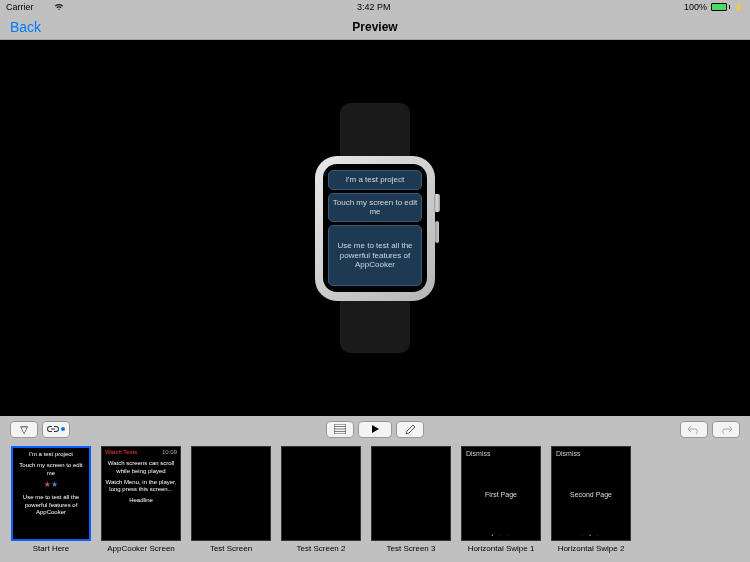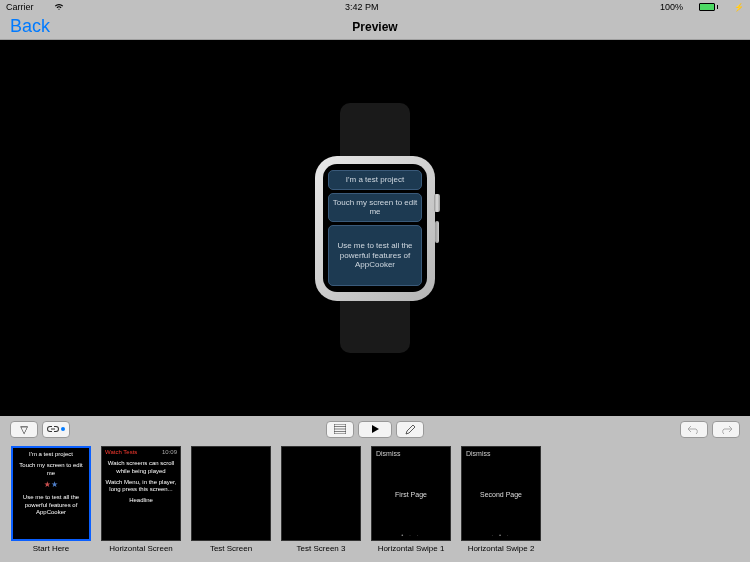--- a/index.html
+++ b/index.html
@@ -1,28 +1,28 @@
 <!DOCTYPE html>
 <html><head>
 <meta charset="utf-8">
 <style>
 * { margin: 0; padding: 0; box-sizing: border-box; font-family: -apple-system, Helvetica, Arial, sans-serif; }
 body { width: 750px; height: 562px; background: #c0c0c0; overflow: hidden; position: relative; }
 
 .status-bar { height: 14px; background: #c0c0c0; display: flex; align-items: center; justify-content: space-between; padding: 0 6px; font-size: 9px; color: #000; }
 .status-left { display: flex; align-items: center; gap: 20px; }
-.status-right { display: flex; align-items: center; gap: 16px; }
+.status-right { display: flex; align-items: center; gap: 4px; }
 .wifi-icon { width: 10px; height: 8px; }
 .battery { display: flex; align-items: center; gap: 2px; }
 .battery-body { width: 16px; height: 8px; border: 1px solid #000; border-radius: 1px; position: relative; }
 .battery-fill { position: absolute; left: 0; top: 0; bottom: 0; right: 0; background: #4cd964; }
 .battery-tip { width: 1px; height: 4px; background: #000; }
 
 .nav-bar { height: 26px; background: #c0c0c0; display: flex; align-items: center; position: relative; border-bottom: 1px solid #a0a0a0; }
-.nav-back { color: #007aff; font-size: 18px; padding-left: 10px; cursor: pointer; }
+.nav-back { color: #007aff; font-size: 14px; padding-left: 10px; cursor: pointer; }
 .nav-title { position: absolute; left: 50%; transform: translateX(-50%); font-size: 12px; font-weight: 600; color: #000; }
 
 .preview-area { height: 376px; background: #000; display: flex; align-items: center; justify-content: center; }
 
 .watch-wrap { position: relative; width: 160px; height: 270px; display: flex; align-items: center; justify-content: center; }
 .watch-band-top { position: absolute; top: 10px; width: 70px; height: 60px; background: #1a1a1a; border-radius: 10px 10px 0 0; }
 .watch-band-bot { position: absolute; bottom: 10px; width: 70px; height: 60px; background: #1a1a1a; border-radius: 0 0 10px 10px; }
 .watch-case { position: relative; width: 120px; height: 145px; background: linear-gradient(135deg,#e8e8e8,#b5b5b5); border-radius: 22px; display: flex; align-items: center; justify-content: center; z-index: 2; }
 .watch-crown { position: absolute; right: -5px; top: 38px; width: 6px; height: 18px; background: linear-gradient(90deg,#999,#ddd,#999); border-radius: 2px; }
 .watch-btn { position: absolute; right: -4px; top: 65px; width: 4px; height: 22px; background: linear-gradient(90deg,#999,#ccc); border-radius: 2px; }
@@ -164,25 +164,29 @@
           <span class="red">Watch Tests</span>
           <span class="time">10:09</span>
         </div>
         <div class="thumb-content">
           <div class="tline">Watch screens can scroll while being played</div>
           <div class="tline"></div>
           <div class="tline">Watch Menu, in the player, long press this screen...</div>
           <div class="tline">Headline</div>
         </div>
       </div>
-      <div class="thumb-label">Horizontal Screen</div>
+      <div class="thumb-label">AppCooker Screen</div>
     </div>
     <div class="thumb-col">
       <div class="thumb"></div>
       <div class="thumb-label">Test Screen</div>
+    </div>
+    <div class="thumb-col">
+      <div class="thumb"></div>
+      <div class="thumb-label">Test Screen 2</div>
     </div>
     <div class="thumb-col">
       <div class="thumb"></div>
       <div class="thumb-label">Test Screen 3</div>
     </div>
     <div class="thumb-col">
       <div class="thumb">
         <div class="thumb-dismiss">Dismiss</div>
         <div class="thumb-center-text">First Page</div>
         <div style="position: absolute; bottom: 2px; left: 0px; right: 0px; text-align: center; color: rgb(136, 136, 136); font-size: 6px; letter-spacing: 2px;">• · ·</div>

